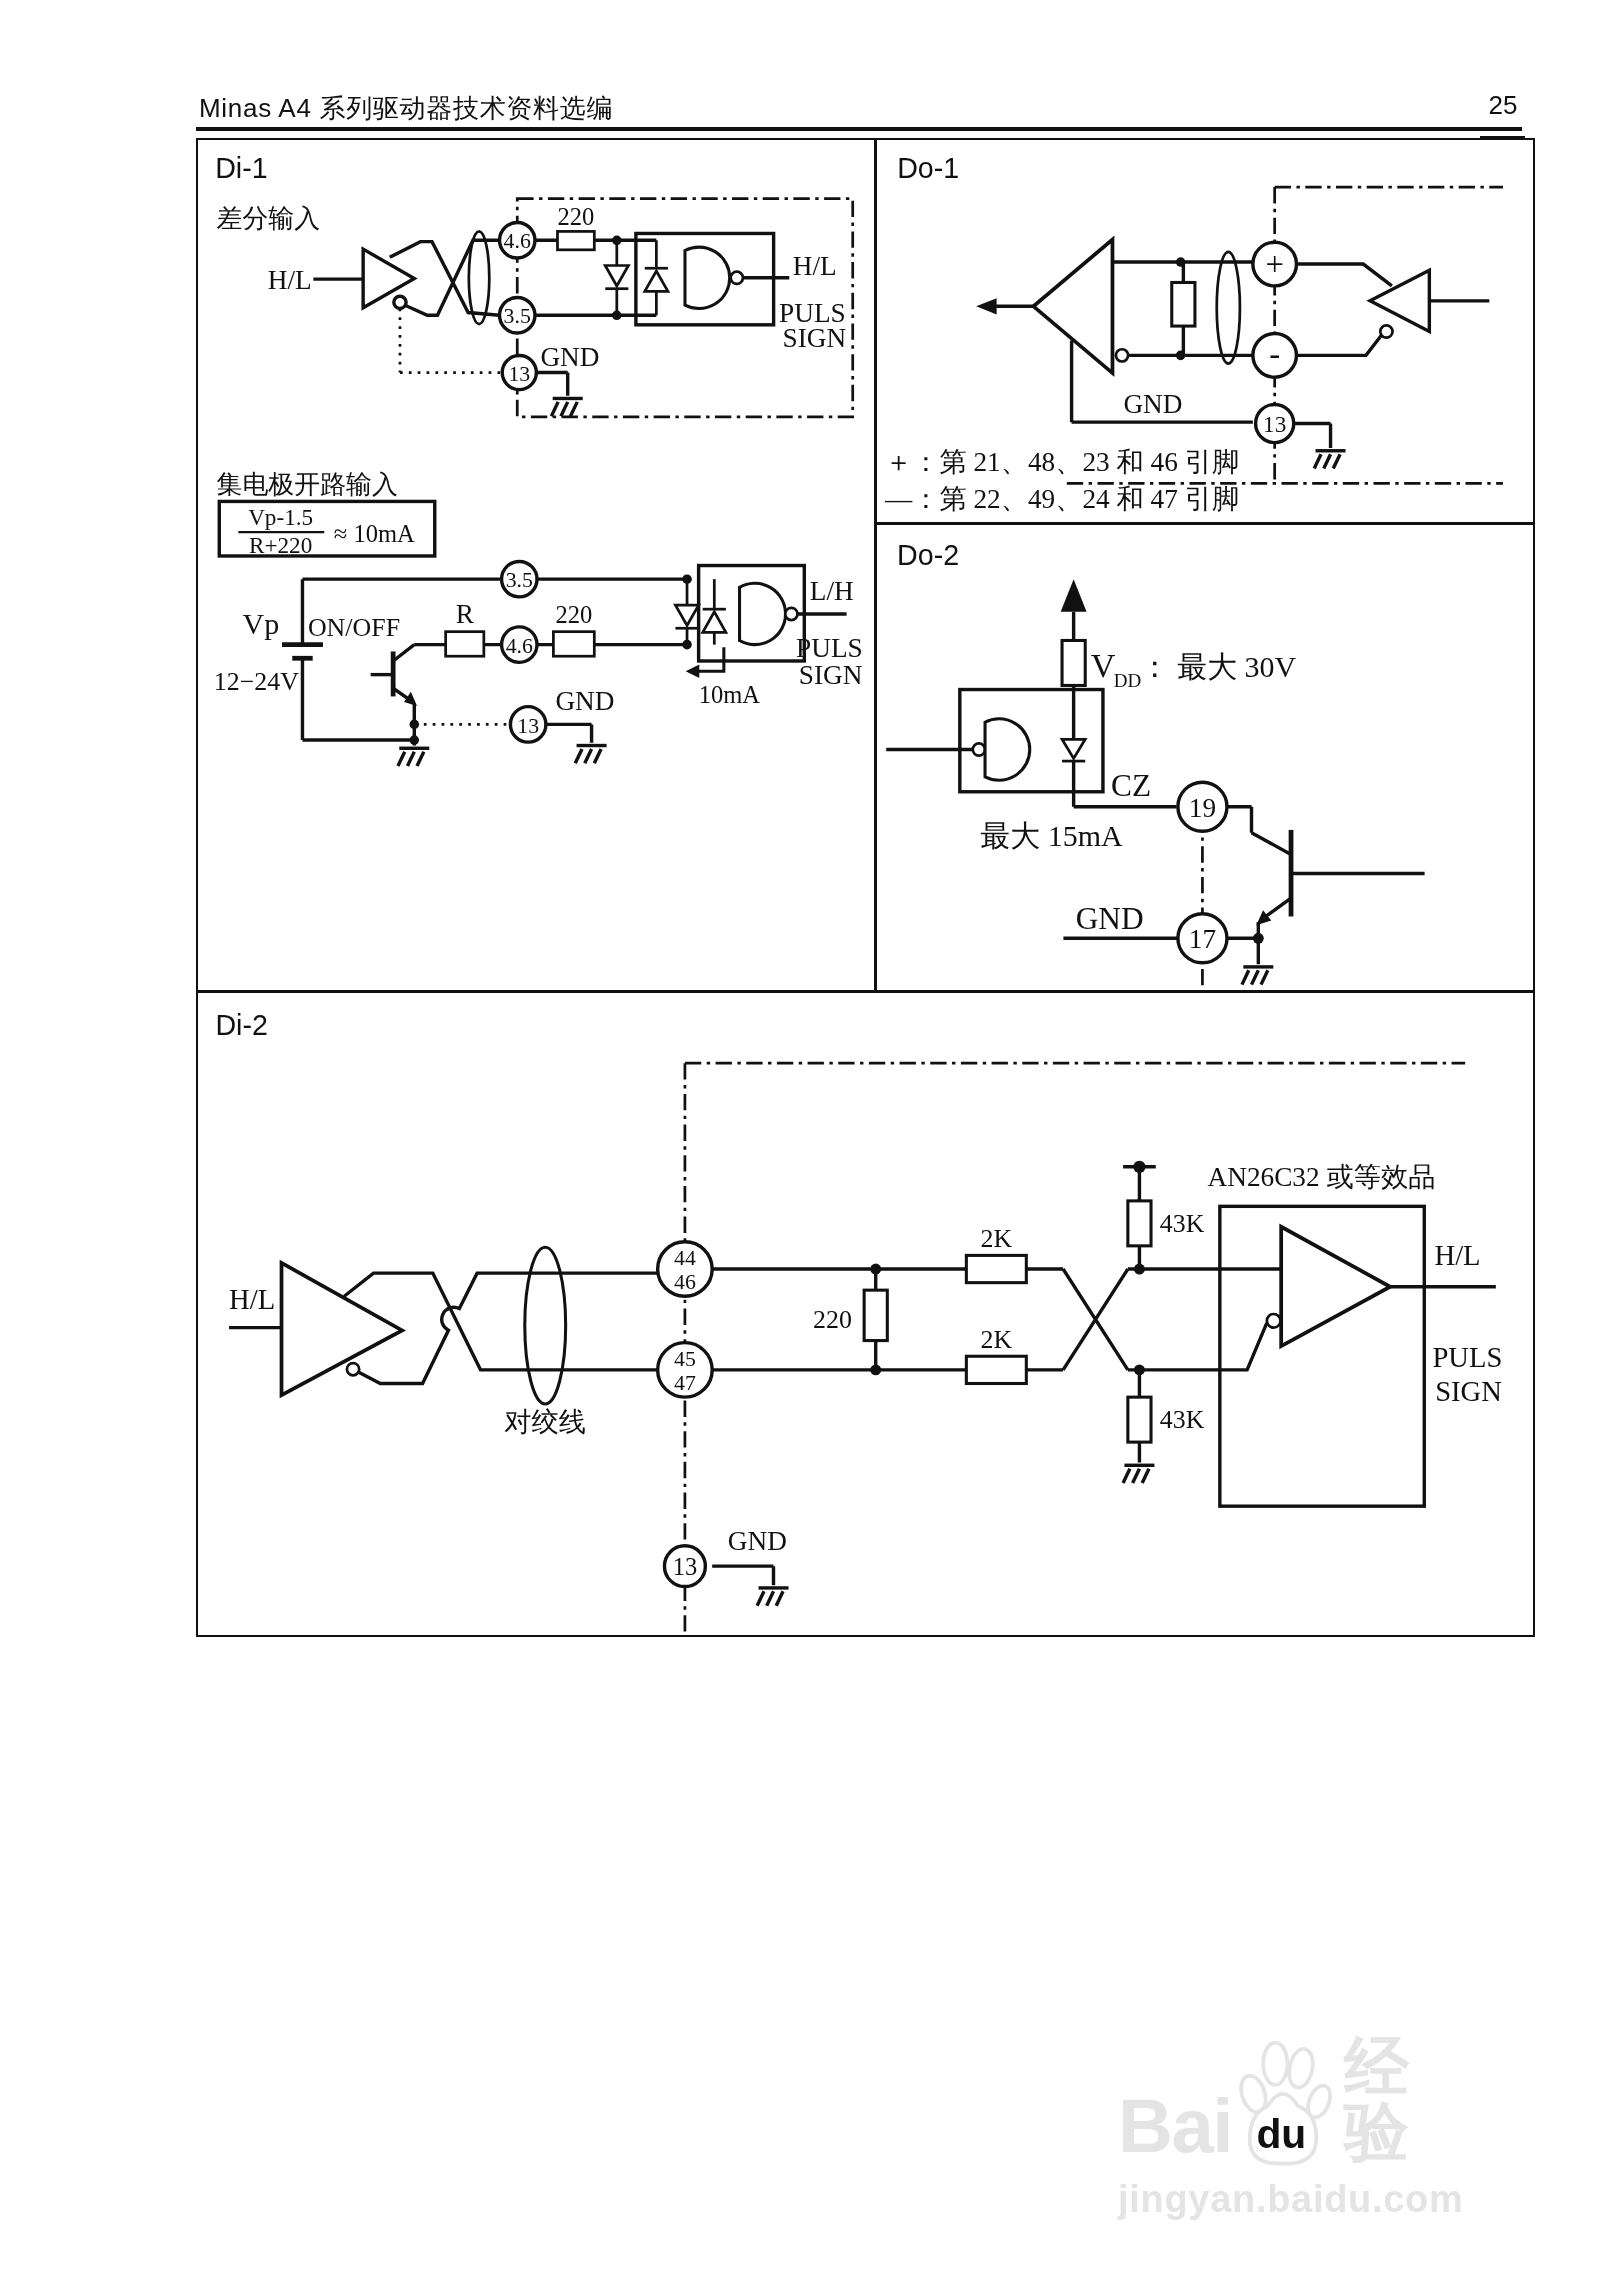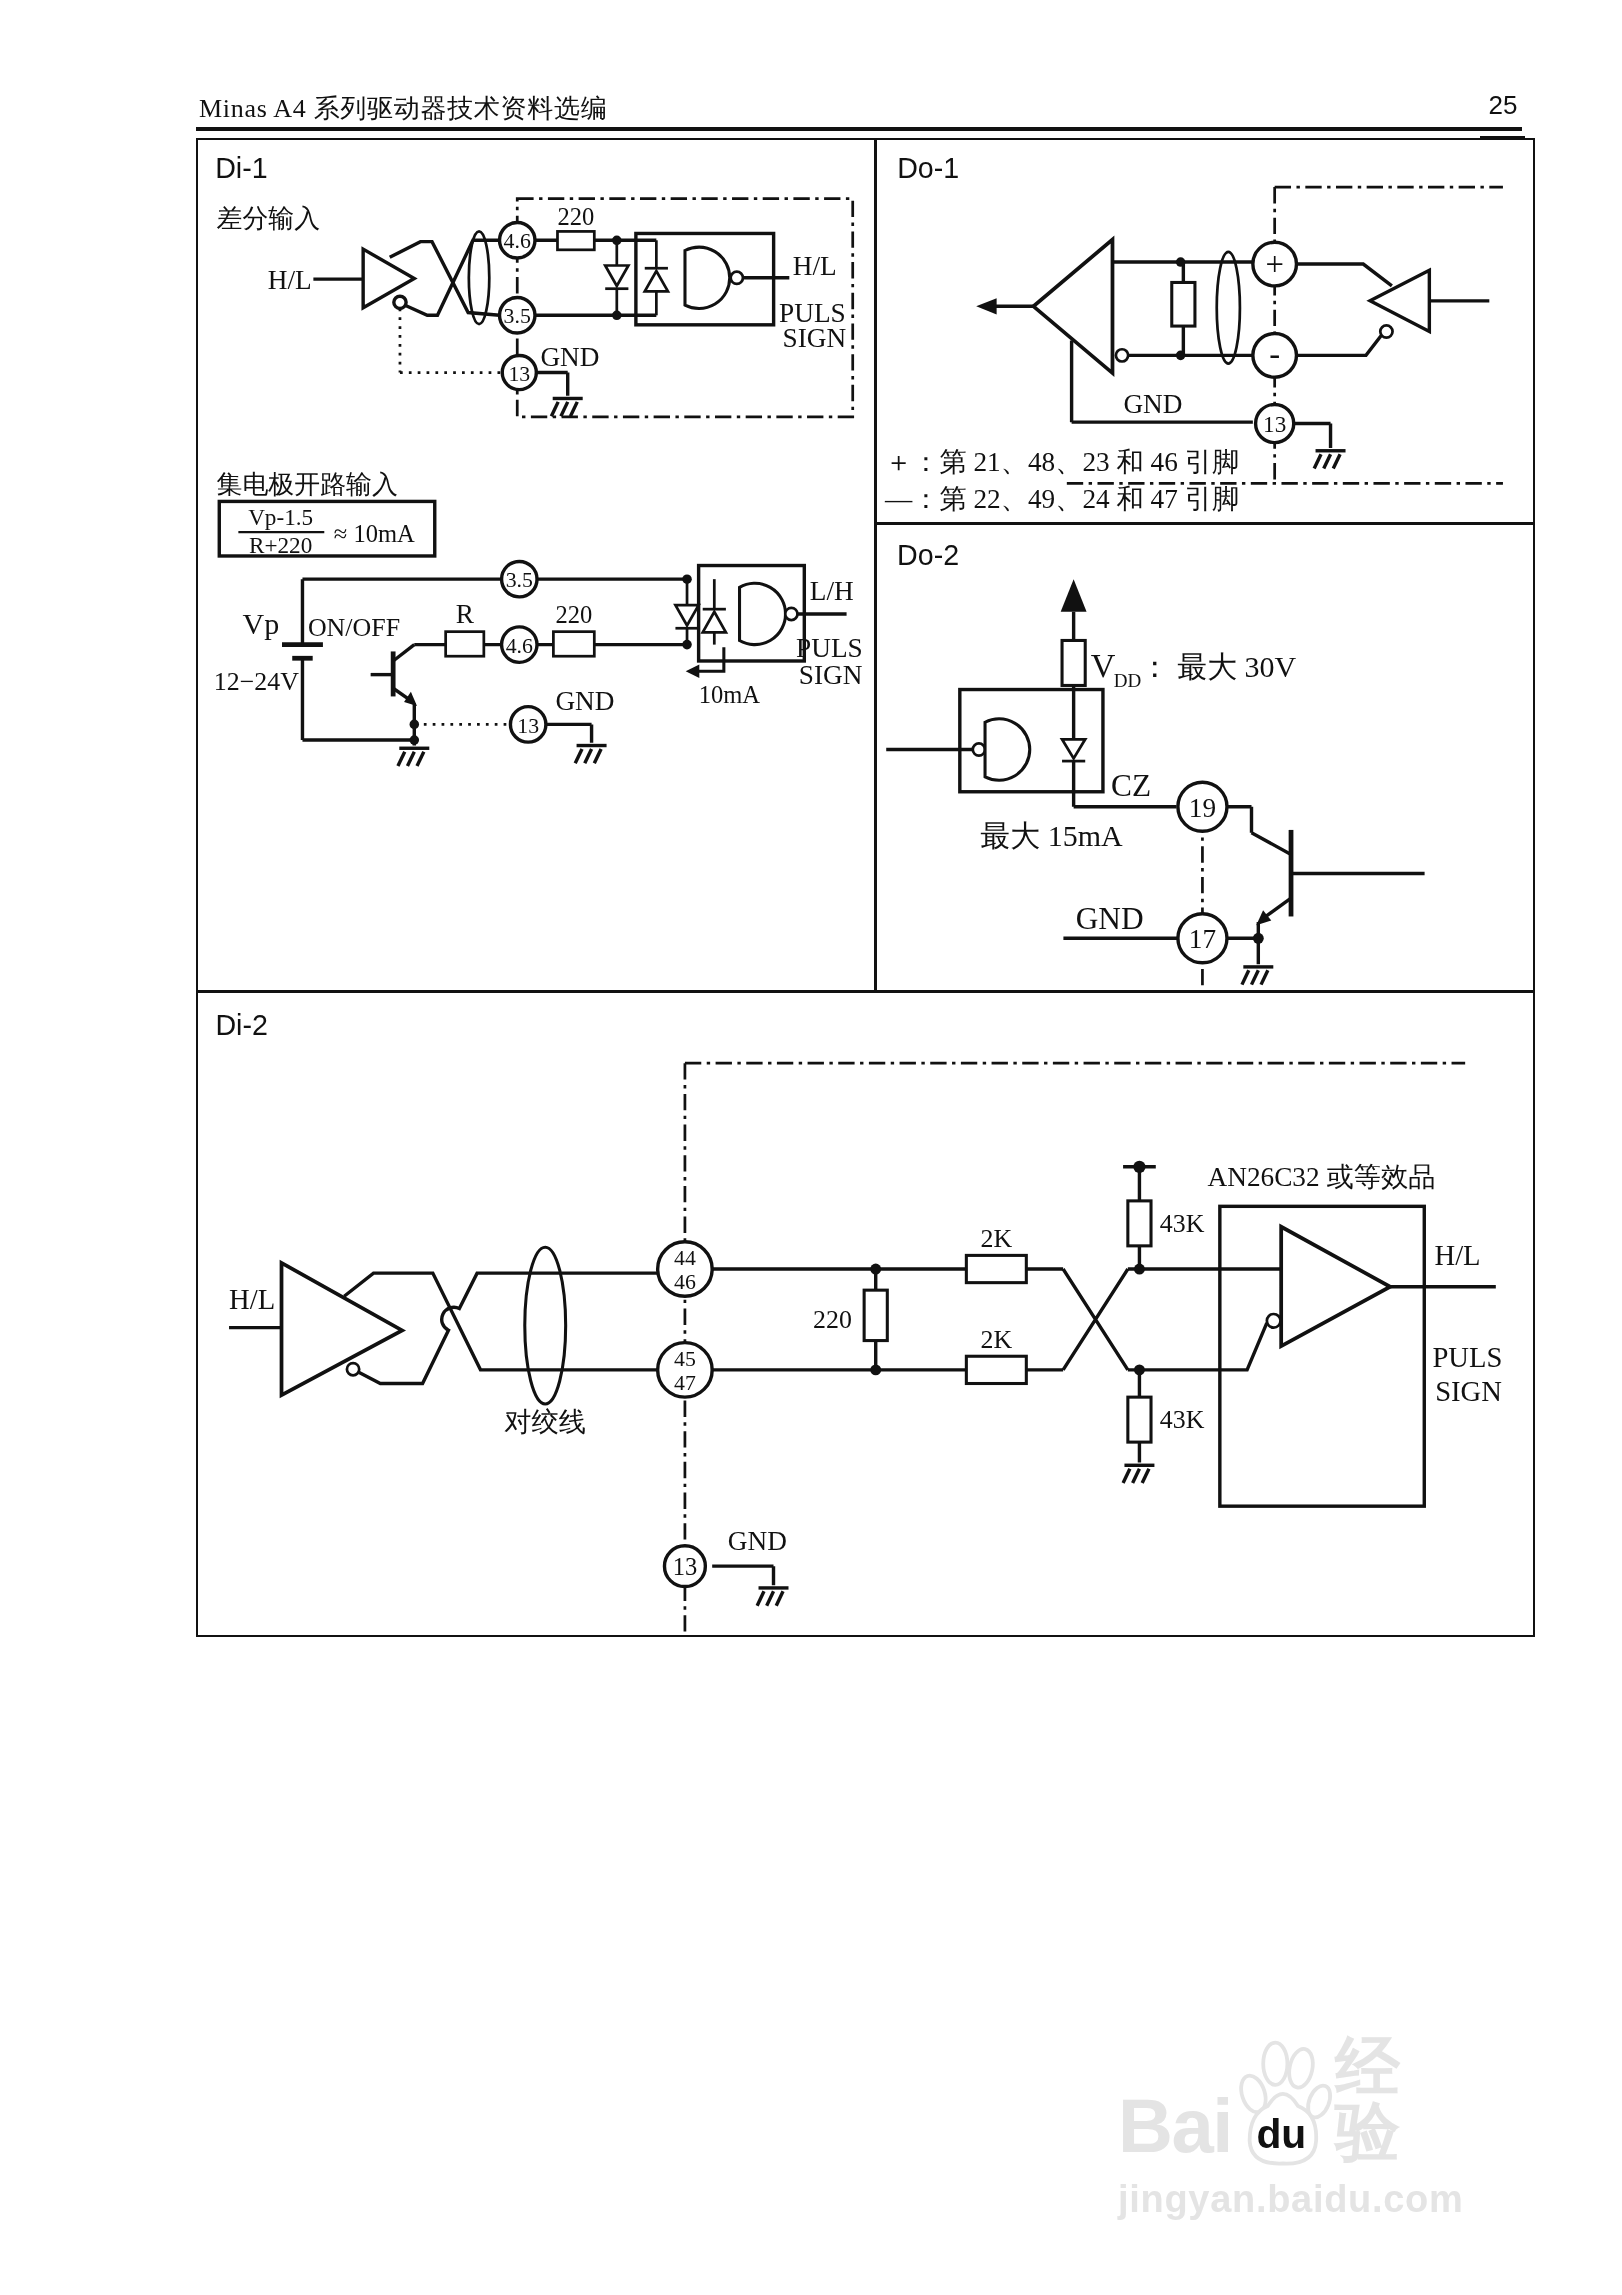--- a/index.html
+++ b/index.html
@@ -1,35 +1,35 @@
 <!DOCTYPE html>
 <html style="font-size:11px"><head>
 <meta charset="utf-8">
 <style>
   html,body{margin:0;padding:0;background:#fff;}
   .page{position:relative;width:1622px;height:2295px;background:#ffffff;overflow:hidden;
         font-family:"Liberation Serif",serif;color:#111;}
-  .hdr-title{position:absolute;left:199px;top:91px;font-family:Liberation Serif, serif;
+  .hdr-title{position:absolute;left:199px;top:91px;font-family:Liberation Sans, sans-serif;
              font-size:26px;color:#111;letter-spacing:0.7px;}
   .hdr-page{position:absolute;left:1479px;top:90px;width:48px;text-align:center;
             font-family:"Liberation Sans",sans-serif;font-size:26px;color:#111;}
   .hdr-rule{position:absolute;left:196px;top:127px;width:1326px;height:4.1px;background:#111;}
   .hdr-page-rule{position:absolute;left:1480px;top:136px;width:45px;height:2px;background:#111;}
   .grid{position:absolute;left:196px;top:138px;width:1339px;height:1499px;border:2.7px solid #111;box-sizing:border-box;}
   .div-v{position:absolute;left:874px;top:138px;width:2.7px;height:855px;background:#111;}
   .div-h1{position:absolute;left:876px;top:522px;width:659px;height:2.7px;background:#111;}
   .div-h2{position:absolute;left:196px;top:990px;width:1339px;height:2.7px;background:#111;}
   svg{position:absolute;overflow:visible;}
   svg text{fill:#111;font-family:"Liberation Serif",serif;}
   .sans{font-family:"Liberation Sans",sans-serif !important;}
   .wm{position:absolute;left:1118px;top:2034px;width:320px;color:#e4e4e4;
       font-family:"Liberation Sans",sans-serif;font-weight:bold;}
   .wm-row{display:flex;align-items:flex-end;}
   .wm-bai{font-size:76px;line-height:1;letter-spacing:-1.4px;}
-  .wm-jy{font-size:65px;line-height:1;margin-left:2px;}
+  .wm-jy{font-size:65px;line-height:1;margin-left:11px;}
   .wm-url{font-size:38px;font-weight:bold;margin-top:14px;letter-spacing:0.7px;}
 </style>
 </head>
 <body>
 
 <div class="page">
 
   <div class="hdr-title">Minas A4 系列驱动器技术资料选编</div>
   <div class="hdr-page">25</div>
   <div class="hdr-rule"></div>

